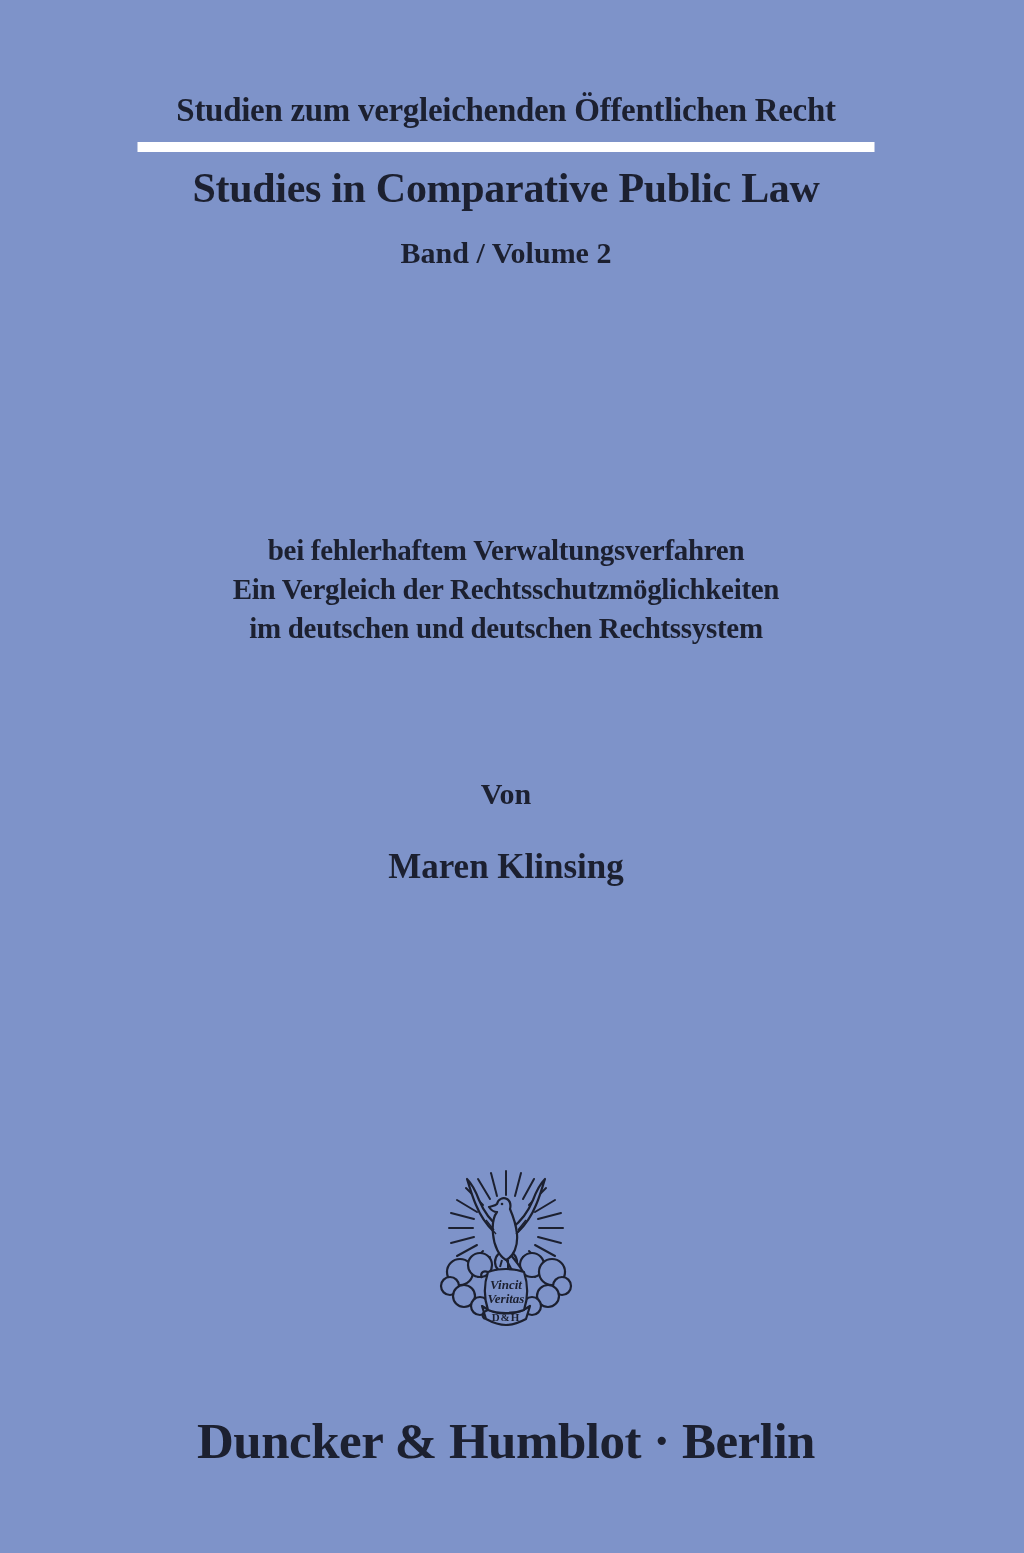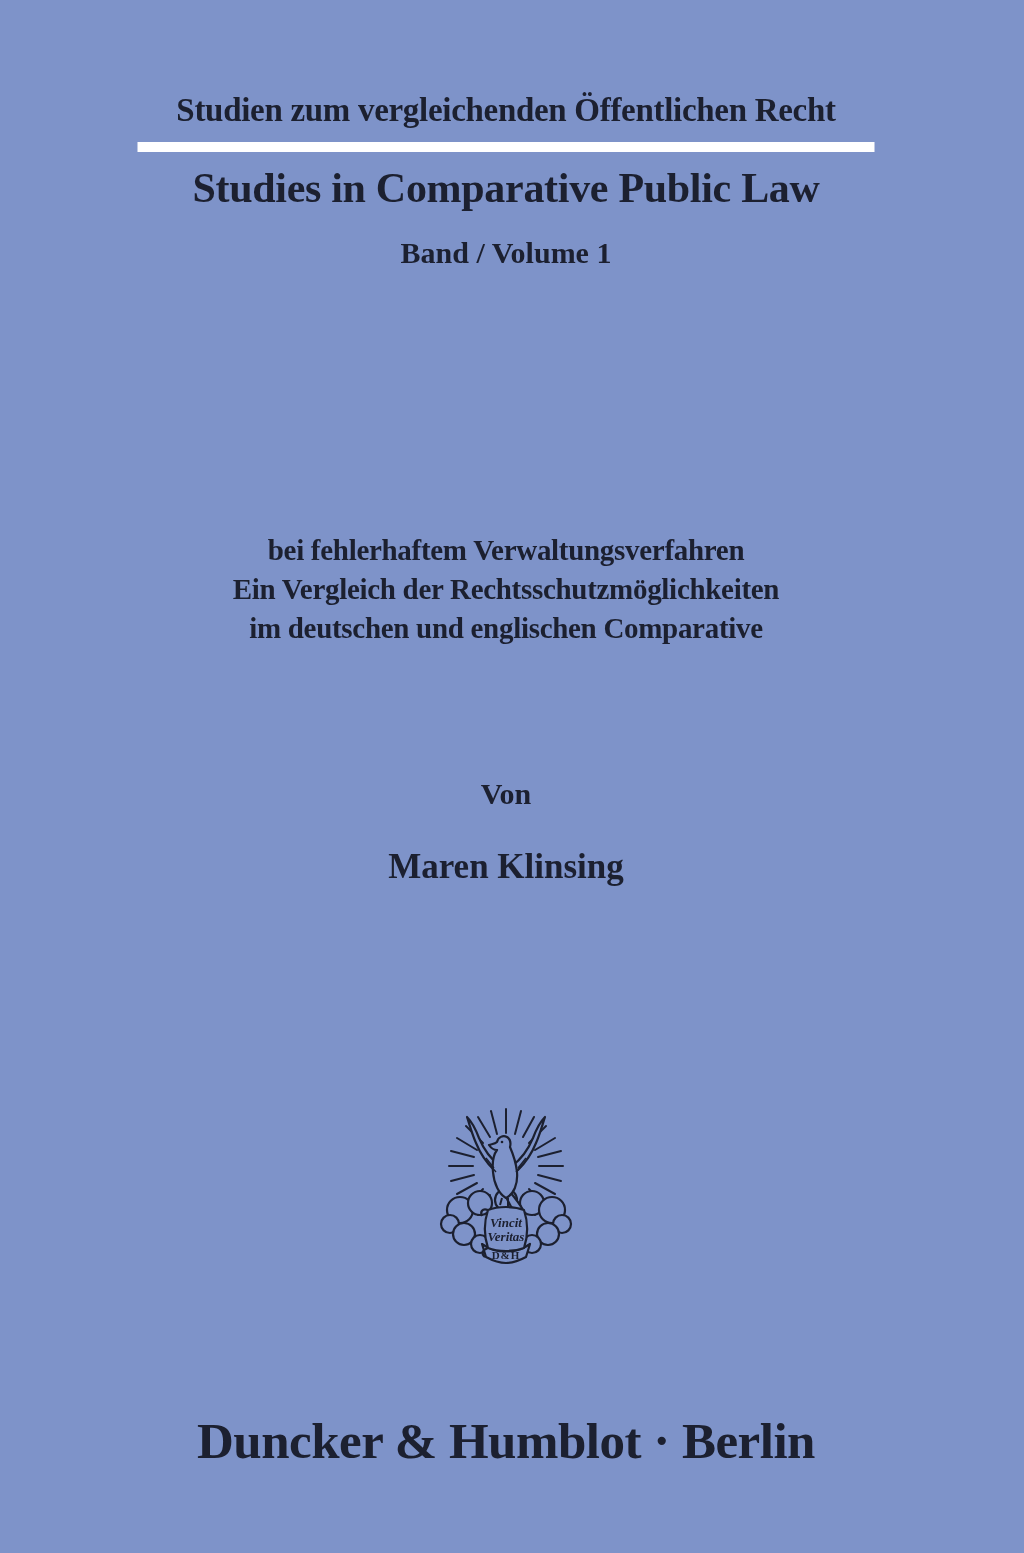--- a/index.html
+++ b/index.html
@@ -71,21 +71,21 @@
   .byline {
     top: 779px;
     font-size: 30px;
   }
   .author {
     top: 849px;
     font-size: 35px;
   }
   .logo {
     position: absolute;
-    top: 1106px;
+    top: 1168px;
     left: 50%;
     transform: translateX(-50%);
     width: 140px;
     height: 162px;
   }
   .logo svg { width: 100%; height: 100%; display: block; }
   .publisher {
     top: 1416px;
     font-size: 51px;
     letter-spacing: -0.5px;
@@ -95,27 +95,27 @@
 <body>
 
 <div class="page">
 
   <div class="centered series-de">Studien zum vergleichenden Öffentlichen Recht</div>
 
   <div class="rule"></div>
 
   <div class="centered series-en">Studies in Comparative Public Law</div>
 
-  <div class="centered volume">Band / Volume 1</div>
+  <div class="centered volume">Band / Volume 2</div>
 
 
   <h2 class="centered subtitle">
     <span class="line">bei fehlerhaftem Verwaltungsverfahren</span>
     <span class="line">Ein Vergleich der Rechtsschutzmöglichkeiten</span>
-    <span class="line">im deutschen und englischen Comparative</span>
+    <span class="line">im deutschen und deutschen Rechtssystem</span>
   </h2>
 
   <div class="centered author">Maren Klinsing</div>
 
   <div class="centered byline">Von</div>
 
   <div class="logo">
     <svg viewBox="0 0 140 162" xmlns="http://www.w3.org/2000/svg">
 
       <g stroke="var(--ink)" stroke-width="2" stroke-linecap="round">

